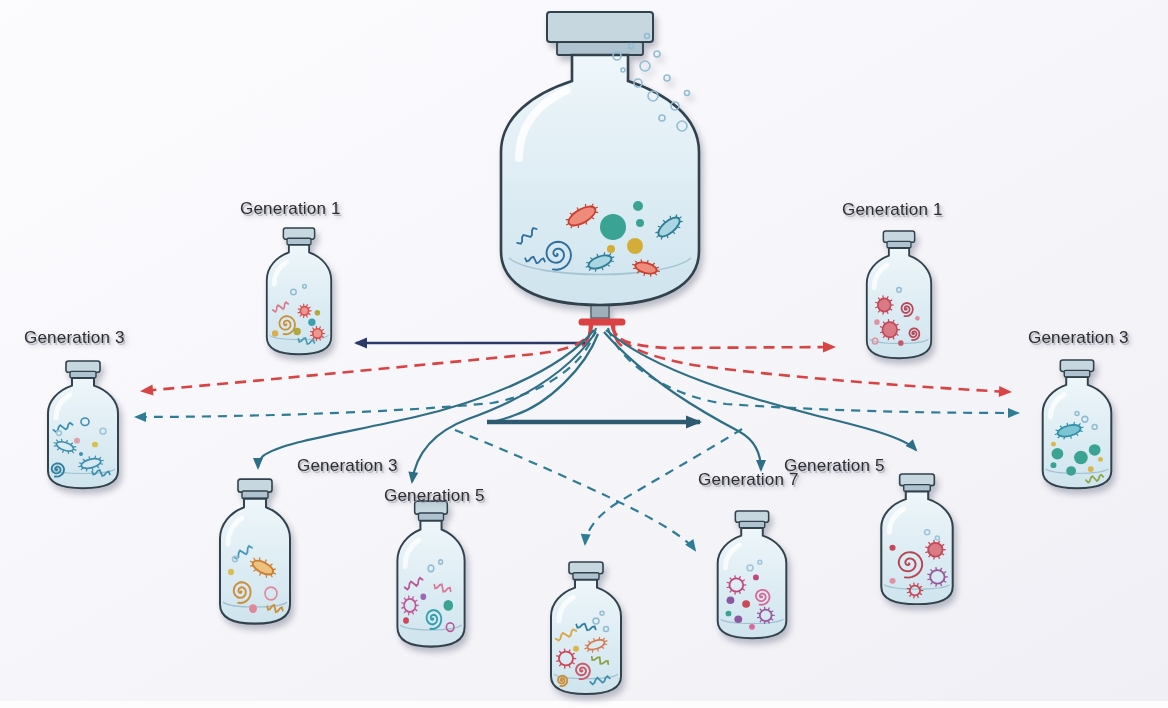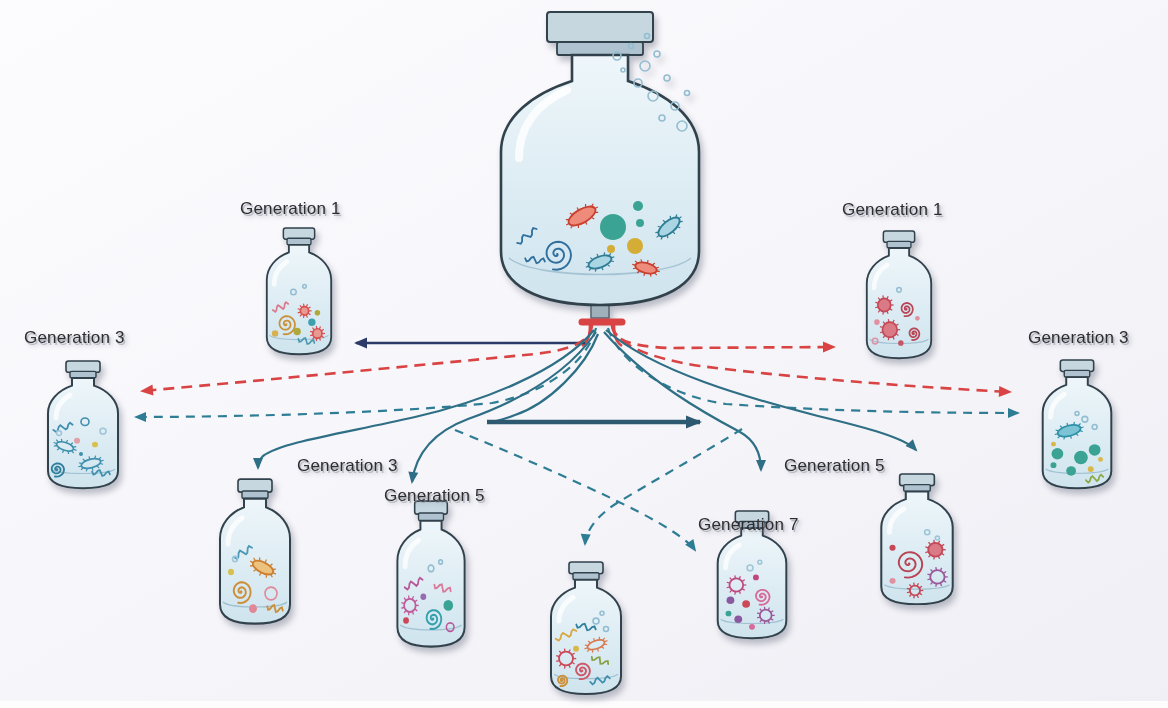--- a/index.html
+++ b/index.html
@@ -583,14 +583,14 @@
       <path d="M742,429 C705,452 650,483 617,503 C598,515 586,530 585,544" fill="none" stroke="#2e7d95" stroke-width="2.2" stroke-dasharray="9,7" marker-end="url(#mTealD)"></path>
     </svg>
 
   <div class="lbl" style="left:240px;top:199px;">Generation 1</div>
   <div class="lbl" style="left:24px;top:328px;">Generation 3</div>
   <div class="lbl" style="left:842px;top:200px;">Generation 1</div>
   <div class="lbl" style="left:1028px;top:328px;">Generation 3</div>
   <div class="lbl" style="left:297px;top:456px;">Generation 3</div>
   <div class="lbl" style="left:384px;top:486px;">Generation 5</div>
   <div class="lbl" style="left:784px;top:456px;">Generation 5</div>
-  <div class="lbl" style="left:698px;top:515px;">Generation 7</div>
+  <div class="lbl" style="left:698px;top:470px;">Generation 7</div>
 </div>
 
 </body></html>

